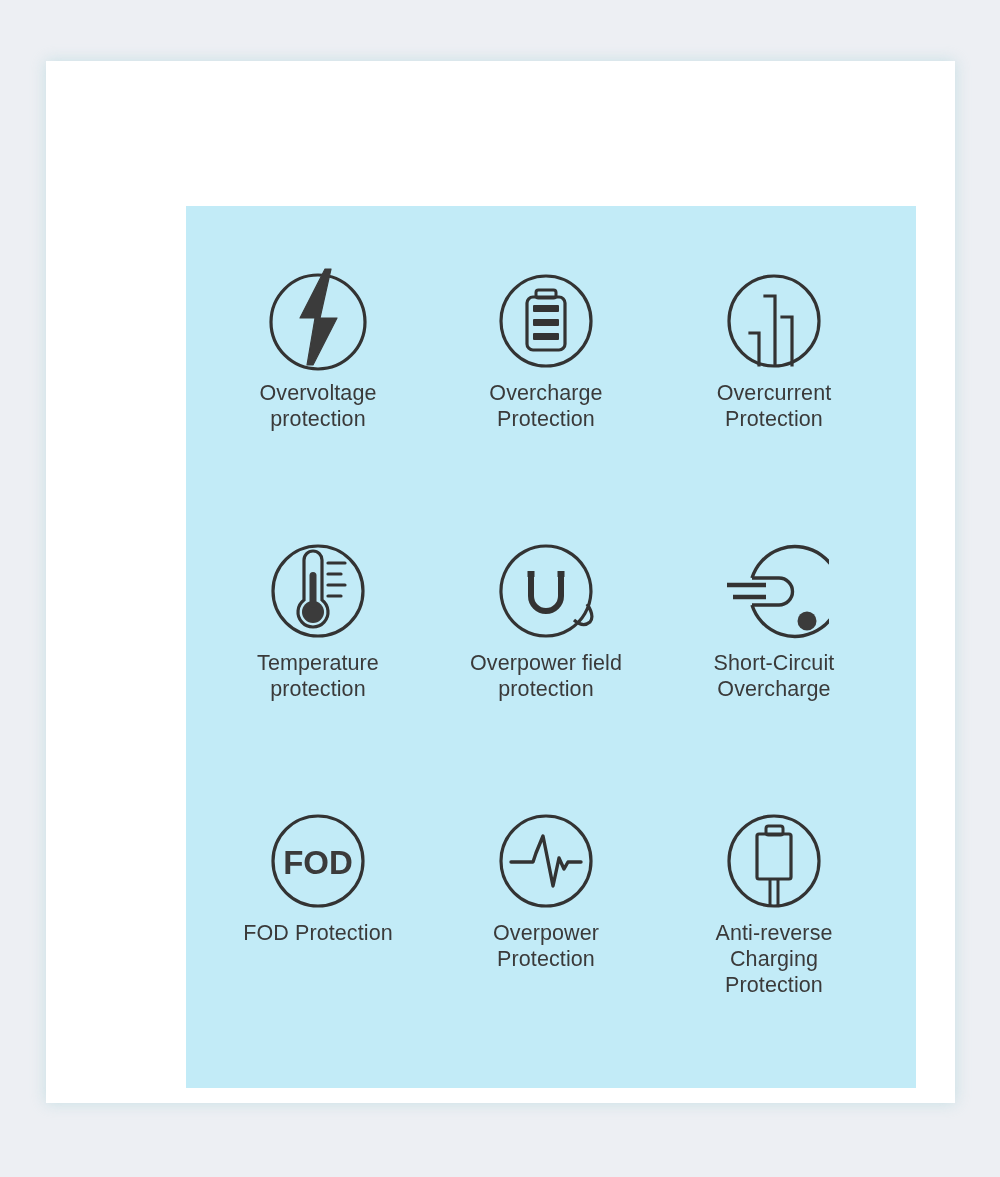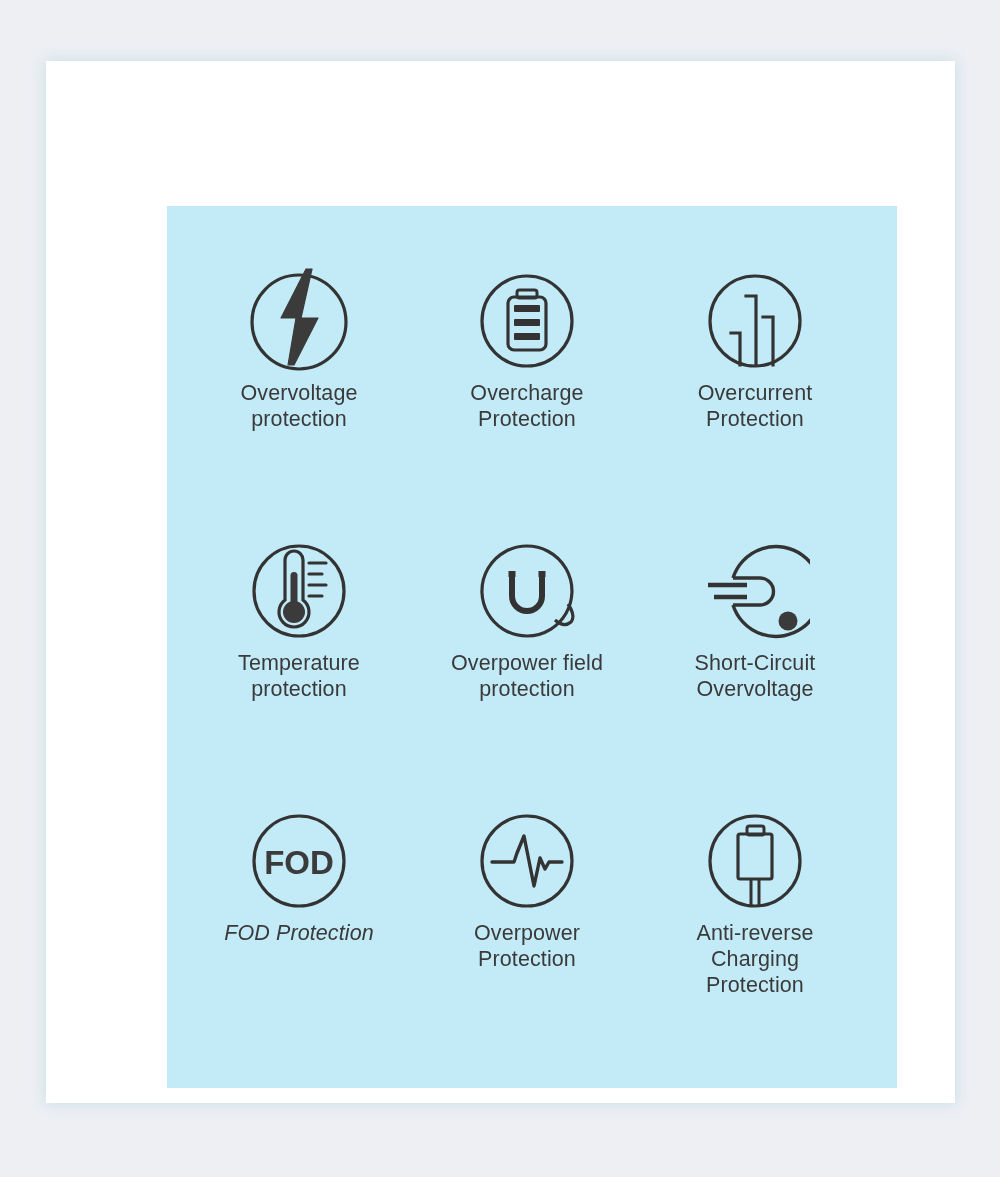--- a/index.html
+++ b/index.html
@@ -22,21 +22,21 @@
     position: absolute;
     left: 46px;
     top: 61px;
     width: 909px;
     height: 1042px;
     background: #ffffff;
     box-shadow: 0 0 14px rgba(150, 205, 210, 0.45);
   }
   .feature-panel {
     position: absolute;
-    left: 121px;
+    left: 140px;
     top: 145px;
     width: 730px;
     height: 882px;
     background: #c2ebf7;
     box-sizing: border-box;
     display: grid;
     grid-template-columns: repeat(3, 1fr);
     grid-template-rows: repeat(3, 1fr);
     padding: 44px 28px 28px 18px;
   }
@@ -65,21 +65,20 @@
     font-size: 21.5px;
     line-height: 26px;
     color: #3a3a3a;
     letter-spacing: 0.1px;
     white-space: pre-line;
     font-family: "Liberation Sans", sans-serif;
   }
   
   .feature.wide .feature-label {
     white-space: nowrap;
-    font-style: italic;
   }
 </style>
 </head>
 <body>
 
 <div class="page">
 
   <div class="white-card">
 
     <div class="feature-panel">
@@ -158,21 +157,21 @@
         <span class="icon-wrap">
           <svg viewBox="0 0 110 110" xmlns="http://www.w3.org/2000/svg">
             <path d="M33 42 a45 45 0 1 1 0 27" fill="none" stroke="#333333" stroke-width="3.4"></path>
             <path d="M33 42 L60 42 a10 10 0 0 1 0 27 L33 69" fill="none" stroke="#333333" stroke-width="3.4" stroke-linecap="butt"></path>
             <line x1="8" y1="49" x2="47" y2="49" stroke="#333333" stroke-width="4.6" stroke-linecap="butt"></line>
             <line x1="14" y1="61" x2="47" y2="61" stroke="#333333" stroke-width="4.6" stroke-linecap="butt"></line>
             <circle cx="88" cy="85" r="9.5" fill="#3b3b3b"></circle>
           </svg>
         </span>
         <div class="feature-label">Short-Circuit
-Overvoltage</div>
+Overcharge</div>
       </div>
 
       <div class="feature wide">
         <span class="icon-wrap">
           <svg viewBox="0 0 110 110" xmlns="http://www.w3.org/2000/svg">
             <circle cx="55" cy="55" r="45" fill="none" stroke="#333333" stroke-width="3.2"></circle>
             <text x="55" y="68" text-anchor="middle" font-family="Liberation Sans, sans-serif" font-size="33" font-weight="bold" fill="#3b3b3b">FOD</text>
           </svg>
         </span>
         <div class="feature-label">FOD Protection</div>

